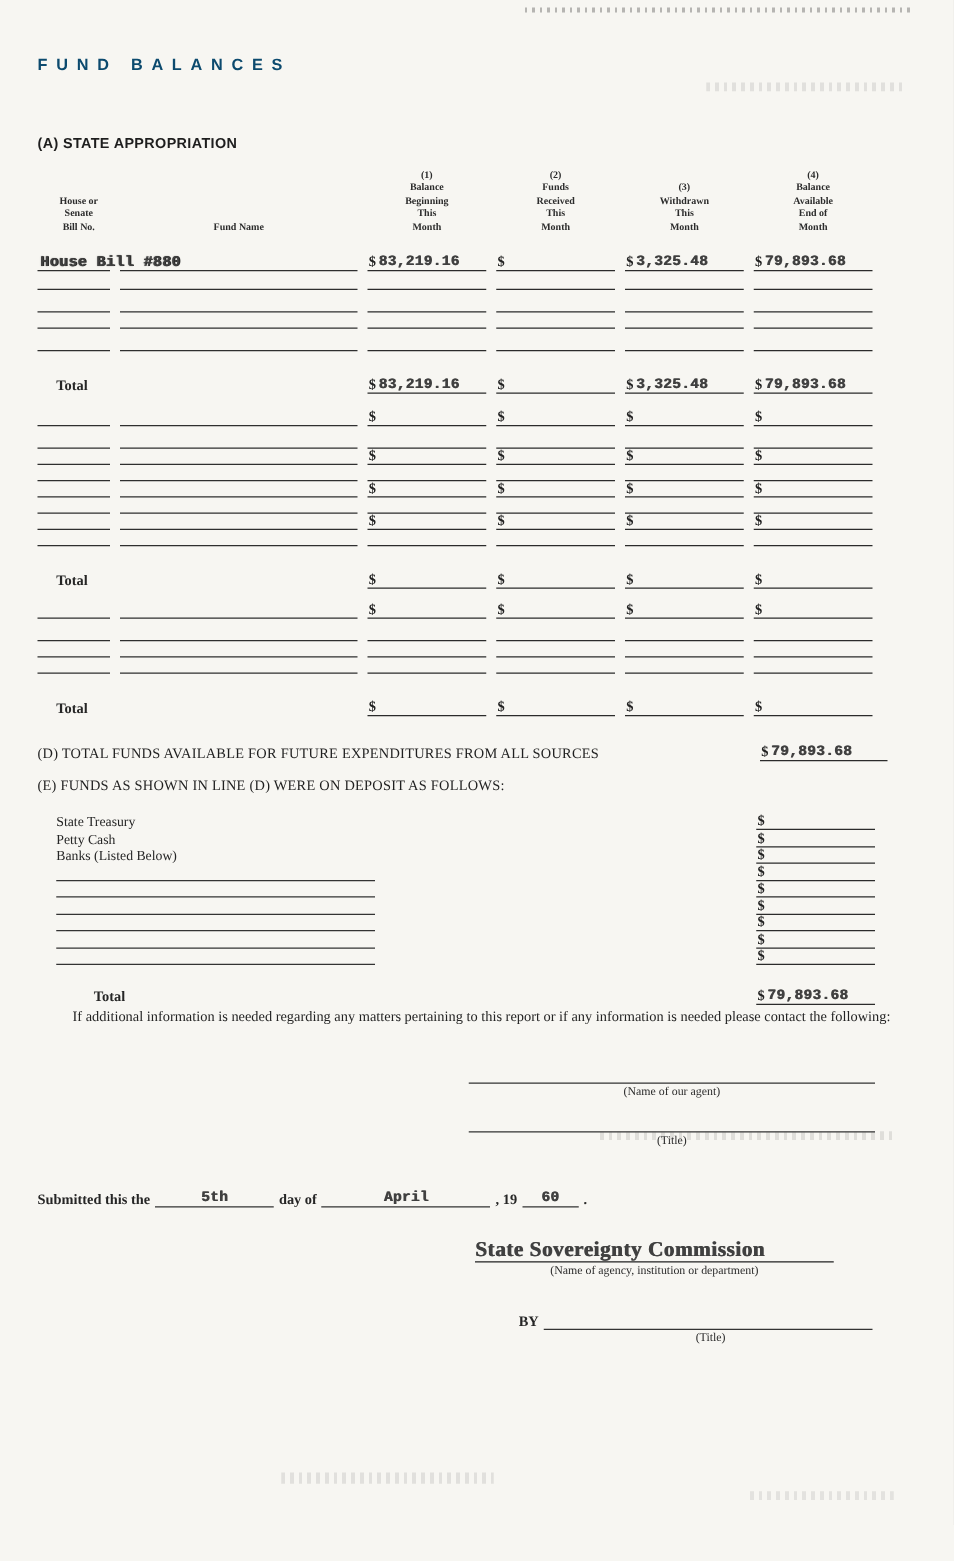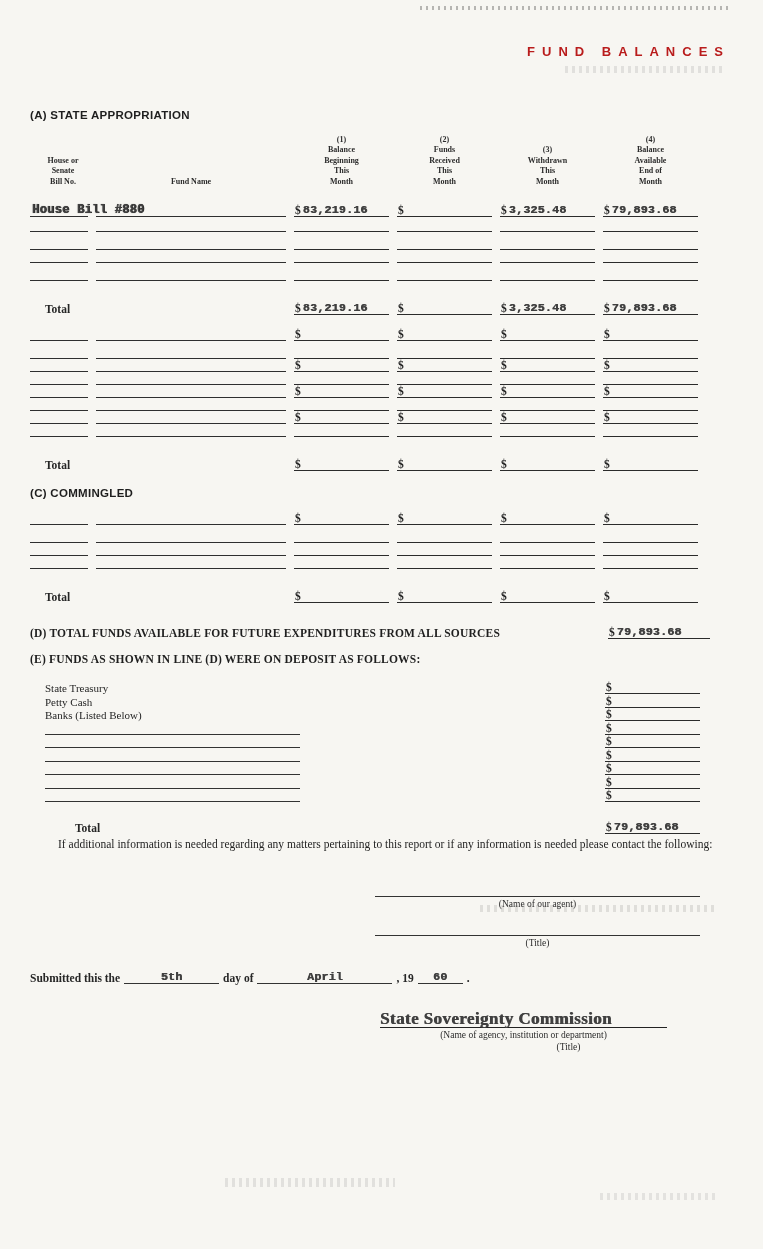--- a/index.html
+++ b/index.html
@@ -12,26 +12,26 @@
     box-sizing:border-box;
     padding:44px 33px 0 30px;
     color:#262626;
     font-family:"Liberation Serif", serif;
   }
   .pre { white-space:pre-line; }
 
   
   .title {
     margin:0 0 50px 0;
-    text-align:right;
+    text-align:left;
     font-family:"Liberation Sans", sans-serif;
     font-weight:700;
     font-size:13px;
     letter-spacing:7px;
-    color:#b91c1c;
+    color:#0c4a6e;
   }
 
   .sec-heading {
     font-family:"Liberation Sans", sans-serif;
     font-weight:700;
     font-size:11.5px;
     letter-spacing:.3px;
     color:#1e1e1e;
     height:14px;
   }
@@ -88,21 +88,21 @@
 
   .sec-b-head { margin-top:16px; }
   .rows-b { margin-top:14px; }
   .rows-c { margin-top:12px; }
   .mt16 { margin-top:16px; }
   .mt18 { margin-top:18px; }
 
   
   .drow { display:flex; align-items:flex-end; margin-top:20px; height:16px; }
   .d-label, .e-head {
-    font-family:"Liberation Serif", serif; font-weight:700;
+    font-family:"Liberation Serif", serif; font-weight:400;
     font-size:11.5px; letter-spacing:.2px; color:#1f1f1f;
   }
   .d-val { width:102px; margin-left:auto; margin-right:20px; }
 
   
   .e-head { margin-top:14px; height:14px; }
   .e-rows { margin-top:14px; }
   .erow { display:flex; align-items:flex-end; height:13.5px; }
   .e-label { margin-left:15px; font-size:11px; line-height:12px; flex:1; }
   .e-blankline { margin-left:15px; width:255px; border-bottom:1.1px solid #333; height:100%; }
@@ -121,21 +121,21 @@
     font-family:Liberation Serif, serif;
   }
 
   
   .sig-line { margin-left:345px; width:325px; border-bottom:1.1px solid #333; height:14px; }
   .sig-caption { margin-left:345px; width:325px; text-align:center; font-size:9.5px; margin-top:2px; color:#2c2c2c; }
   .sig-a { margin-top:28px; }
   .sig-t { margin-top:12px; }
 
   
-  .submitted { margin-top:18px; display:flex; align-items:flex-end; height:18px;text-align:center; }
+  .submitted { margin-top:30px; display:flex; align-items:flex-end; height:18px;text-align:center; }
   .sub-text { font-weight:700; font-size:11.5px; margin:0 4px; }
   .sub-text.first { margin-left:0; }
   .fill { border-bottom:1.1px solid #333; display:flex; justify-content:center; align-items:flex-end; height:16px; }
   .w95 { width:95px; } .w135 { width:135px; } .w45 { width:45px; }
 
   
   .agency-wrap { margin-top:26px; margin-left:350px; width:287px; border-bottom:1.5px solid #222; height:17px; }
   .agency-name { font-size:17px; letter-spacing:.4px;font-family:Liberation Serif, serif; }
   .agency-caption { margin-left:350px; width:287px; text-align:center; font-size:9.5px; margin-top:2px; color:#2c2c2c; }
 
@@ -406,21 +406,20 @@
         <span class="dollar">$</span>
       </div>
     <div class="cm">
         <span class="dollar">$</span>
       </div>
     <div class="cm">
         <span class="dollar">$</span>
       </div>
   </div>
 
-  <div class="sec-heading mt16">(C) COMMINGLED</div>
   <div class="rows-c">
     <div class="trow gap6">
       <div class="cn">
           <div class="seg bill"></div>
           <div class="seg fund"></div>
         </div>
       <div class="cm">
           <span class="dollar">$</span>
         </div>
         <div class="cm">
@@ -588,15 +587,19 @@
         <span class="typed">60</span>
       </span>
     <span class="sub-text">.</span>
   </div>
 
   <div class="agency-wrap">
     <span class="typed agency-name">State Sovereignty Commission</span>
   </div>
   <div class="agency-caption">(Name of agency, institution or department)</div>
 
+  <div class="by-row">
+    <span class="by-label">BY</span>
+    <div class="by-line"></div>
+  </div>
   <div class="by-caption">(Title)</div>
 
 </div>
 
 </body></html>

